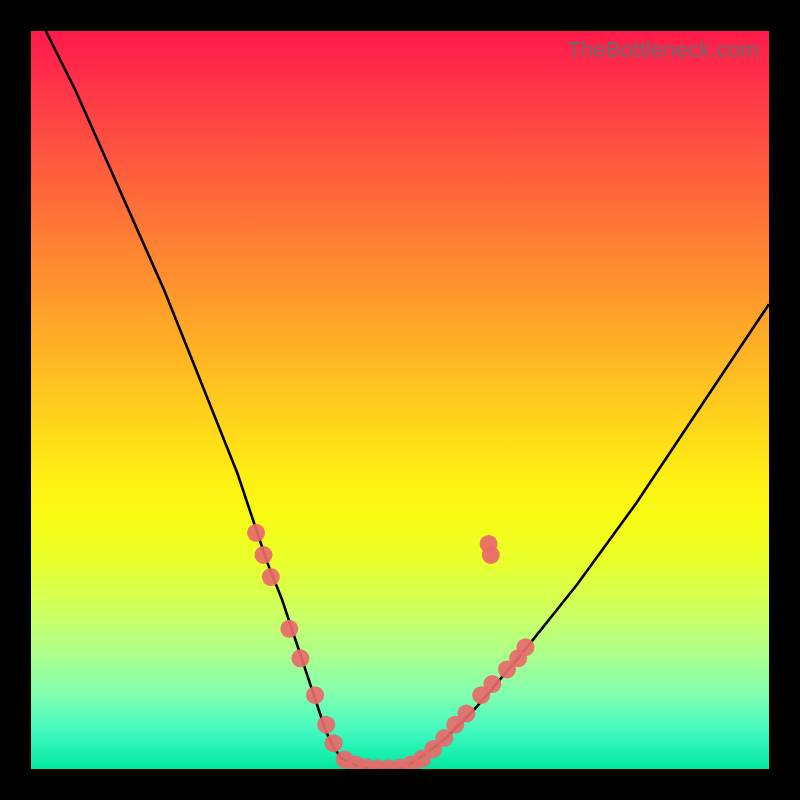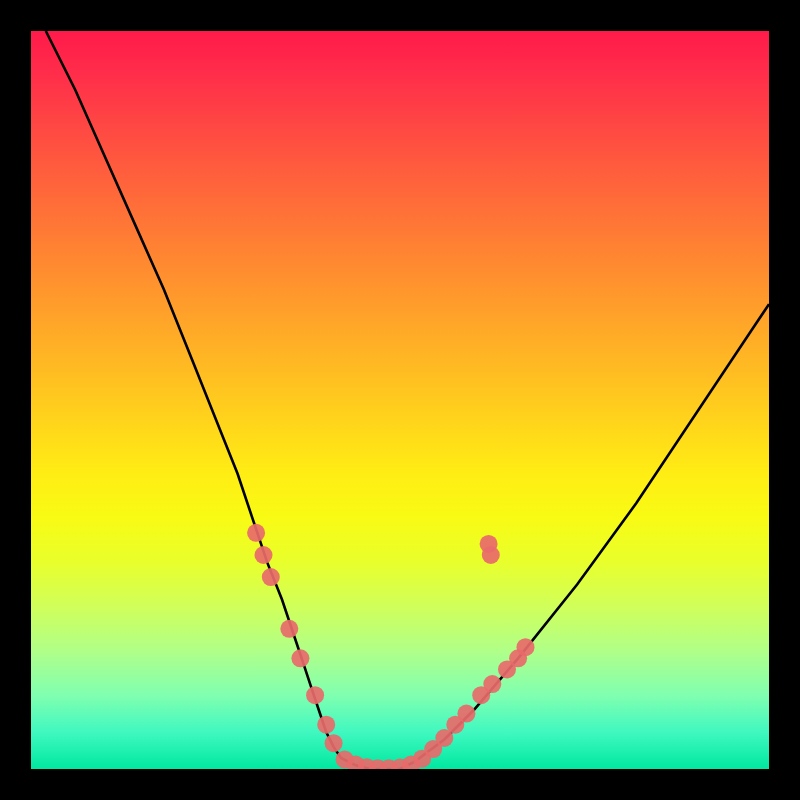--- a/index.html
+++ b/index.html
@@ -61,20 +61,21 @@
     top: 0;
     width: 738px;
     height: 738px;
   }
 </style>
 </head>
 <body>
 
 <div class="frame">
   <div class="plot-area">
+    <span class="watermark">TheBottleneck.com</span>
     <svg class="curve" viewBox="0 0 738 738" preserveAspectRatio="none">
       <path id="curve-path" fill="none" stroke="#000000" stroke-width="2.6" d="M14.8 0.0 L44.3 59.0 L73.8 125.5 L103.3 191.9 L132.8 258.3 L162.4 332.1 L191.9 405.9 L206.6 442.8 L221.4 487.1 L228.8 509.2 L236.2 531.4 L250.9 568.3 L265.7 612.5 L273.1 634.7 L280.4 656.8 L287.8 679.0 L295.2 701.1 L302.6 715.9 L310.0 726.9 L324.7 734.3 L339.5 738.0 L354.2 738.0 L369.0 738.0 L383.8 730.6 L413.3 708.5 L442.8 679.0 L487.1 627.3 L546.1 553.5 L605.2 472.3 L664.2 383.8 L723.2 295.2 L738.0 273.1"></path>
       <g id="marker-group">
           <circle cx="225.1" cy="501.8" r="9" fill="#e86a6a" stroke="#c94f4f" stroke-width="0" fill-opacity="0.92"></circle>
           <circle cx="232.5" cy="524.0" r="9" fill="#e86a6a" stroke="#c94f4f" stroke-width="0" fill-opacity="0.92"></circle>
           <circle cx="239.8" cy="546.1" r="9" fill="#e86a6a" stroke="#c94f4f" stroke-width="0" fill-opacity="0.92"></circle>
           <circle cx="258.3" cy="597.8" r="9" fill="#e86a6a" stroke="#c94f4f" stroke-width="0" fill-opacity="0.92"></circle>
           <circle cx="269.4" cy="627.3" r="9" fill="#e86a6a" stroke="#c94f4f" stroke-width="0" fill-opacity="0.92"></circle>
           <circle cx="284.1" cy="664.2" r="9" fill="#e86a6a" stroke="#c94f4f" stroke-width="0" fill-opacity="0.92"></circle>
           <circle cx="295.2" cy="693.7" r="9" fill="#e86a6a" stroke="#c94f4f" stroke-width="0" fill-opacity="0.92"></circle>

